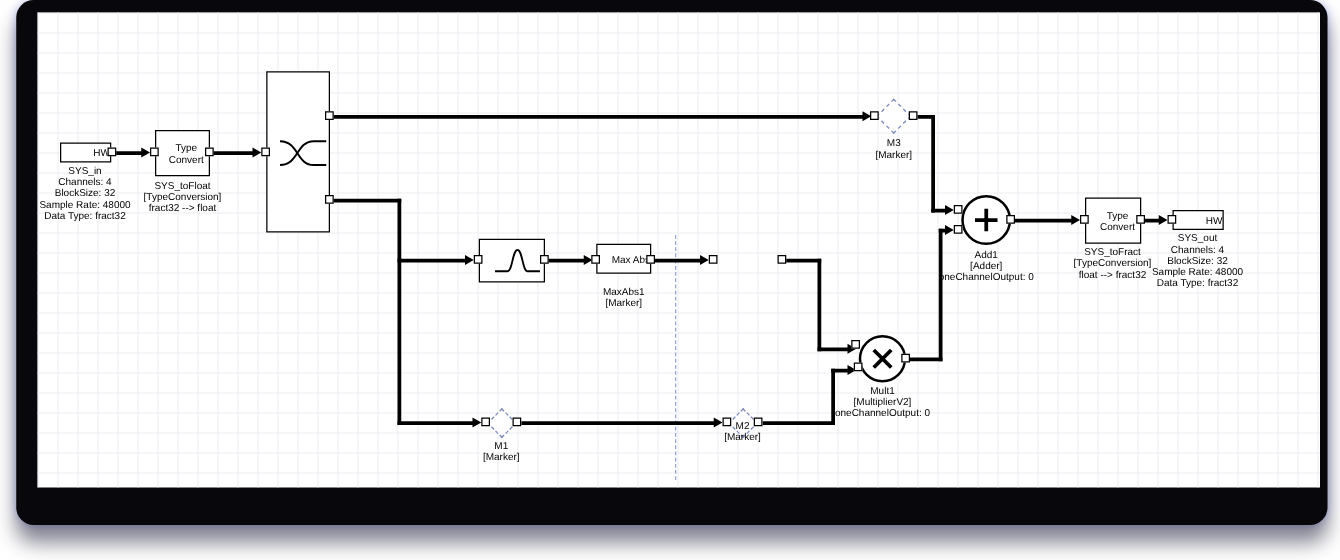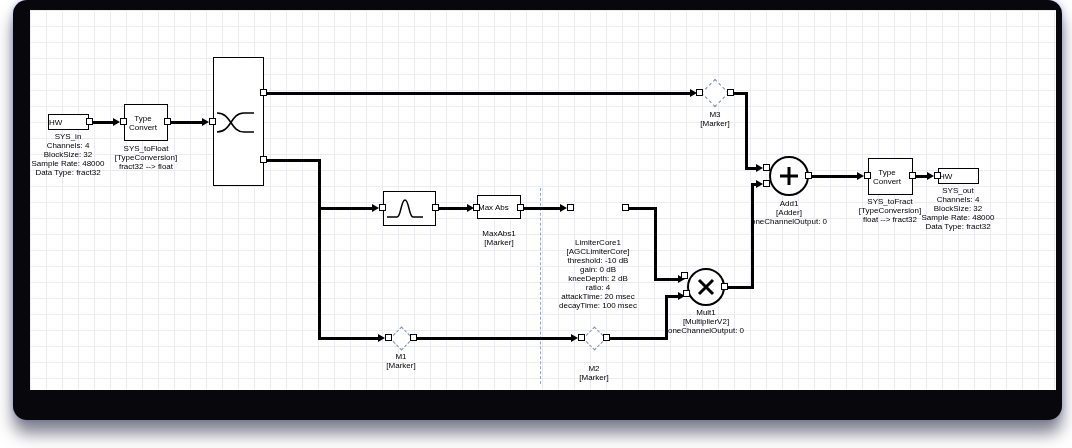--- a/index.html
+++ b/index.html
@@ -19,21 +19,21 @@
 
   .wire { position:absolute; background:#000; }
   .wh { height:3px; }
   .wv { width:3px; }
   .arrow { position:absolute; width:0; height:0;
            border-top:4px solid transparent; border-bottom:4px solid transparent;
            border-left:7px solid #000; }
   .port { position:absolute; width:7px; height:7px; background:#fff; border:1px solid #000; }
 
   .block { position:absolute; background:#fff; border:1px solid #000;
-           display:flex; align-items:center; justify-content:flex-start;
+           display:flex; align-items:center; justify-content:flex-end;
            text-align:center; font-size:8px; line-height:9px; }
   .circle { position:absolute; background:#fff; border:2px solid #000; border-radius:50%;
             display:flex; align-items:center; justify-content:center; }
   .diamond { position:absolute; background:#fff; border:1px dashed #7b87b9;
              transform:rotate(45deg); }
   .labels { position:absolute; transform:translateX(-50%); text-align:center;
             font-size:8px; line-height:9px; white-space:nowrap; }
   .divider { position:absolute; width:0; border-left:1px dashed #9aa3d0; }
 </style>
 </head>
@@ -133,51 +133,41 @@
     </div>
     <div class="port" style="left:473px;top:204px"></div>
     <div class="port" style="left:517px;top:204px"></div>
     <div class="labels" style="left:499px;top:229px">
       <div>MaxAbs1</div>
       <div>[Marker]</div>
     </div>
 
     <div class="port" style="left:567px;top:204px"></div>
     <div class="port" style="left:622px;top:204px"></div>
-    <div class="labels" style="left:598px;top:238px">
-      <div>LimiterCore1</div>
-      <div>[AGCLimiterCore]</div>
-      <div>threshold: -10 dB</div>
-      <div>gain: 0 dB</div>
-      <div>kneeDepth: 2 dB</div>
-      <div>ratio: 4</div>
-      <div>attackTime: 20 msec</div>
-      <div>decayTime: 100 msec</div>
-    </div>
 
     <div class="diamond" style="left:705px;top:83px;width:20px;height:20px"></div>
     <div class="port" style="left:696px;top:89px"></div>
     <div class="port" style="left:727px;top:89px"></div>
     <div class="labels" style="left:715px;top:110px">
       <div>M3</div>
       <div>[Marker]</div>
     </div>
 
     <div class="diamond" style="left:393px;top:330px;width:17px;height:17px"></div>
     <div class="port" style="left:385px;top:334px"></div>
     <div class="port" style="left:410px;top:334px"></div>
     <div class="labels" style="left:401px;top:352px">
       <div>M1</div>
       <div>[Marker]</div>
     </div>
 
     <div class="diamond" style="left:586px;top:330px;width:17px;height:17px"></div>
     <div class="port" style="left:578px;top:334px"></div>
     <div class="port" style="left:603px;top:334px"></div>
-    <div class="labels" style="left:594px;top:364px">
+    <div class="labels" style="left:594px;top:336px">
       <div>M2</div>
       <div>[Marker]</div>
     </div>
 
     <div class="circle" style="left:687px;top:268px;width:38px;height:38px">
       <svg width="22" height="22" viewBox="0 0 22 22">
         <path d="M4,4 L18,18 M18,4 L4,18" stroke="#000" stroke-width="3" fill="none"></path>
       </svg>
     </div>
     <div class="port" style="left:681px;top:272px"></div>

